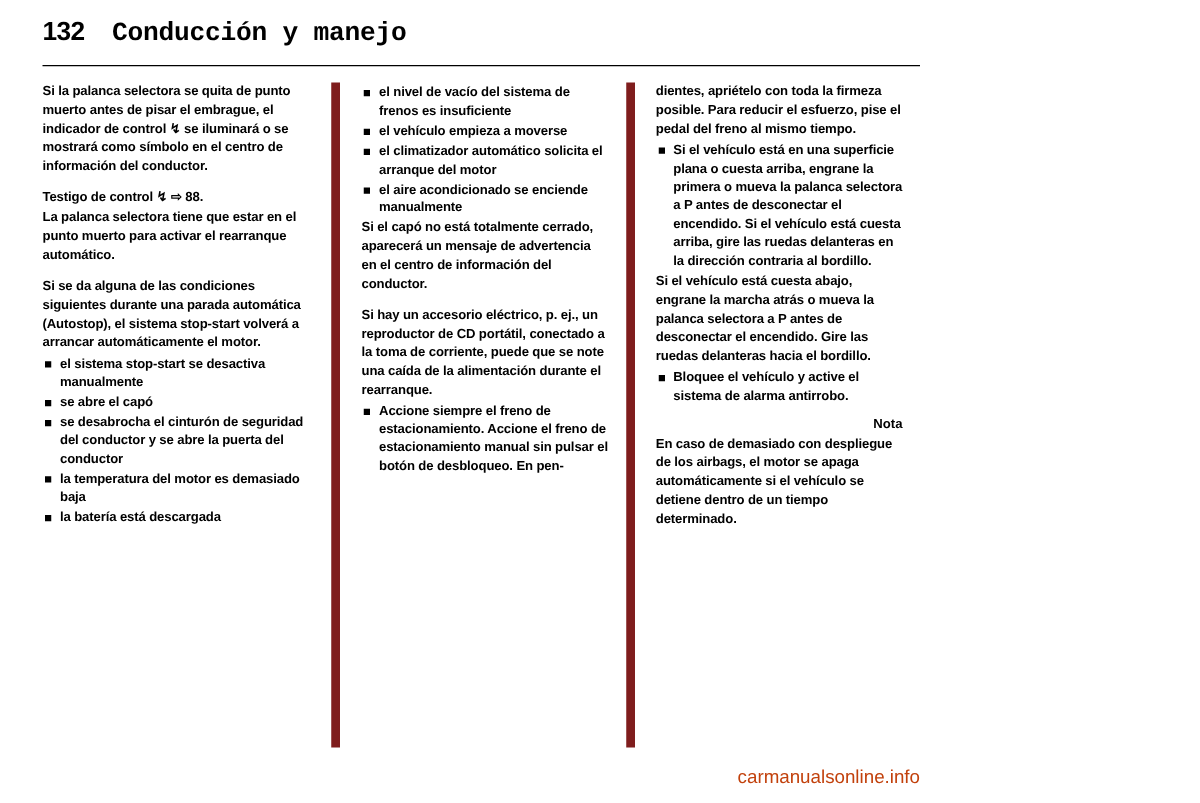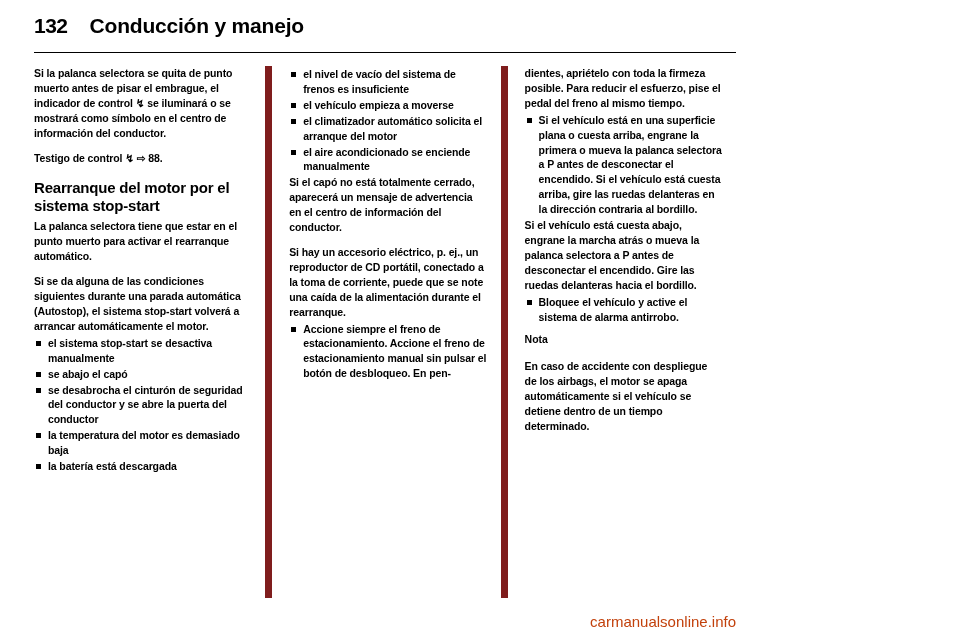--- a/index.html
+++ b/index.html
@@ -37,20 +37,21 @@
   }
   .page-number {
     font-size: 21px;
     font-weight: bold;
     letter-spacing: -0.5px;
   }
   .page-title {
     font-size: 21px;
     font-weight: bold;
     letter-spacing: -0.2px;
+    font-family: Liberation Mono, monospace;
   }
   .header-rule {
     position: absolute;
     left: 0;
     right: 0;
     top: 38px;
     border-top: 1px solid #000000;
   }
   
   .columns {
@@ -109,21 +110,22 @@
     position: absolute;
     left: 2px;
     top: 5px;
     width: 5px;
     height: 5px;
     background: #000000;
   }
   .note-head {
     font-weight: bold;
     margin-top: 8px;
-    margin-bottom: 12px;
+    margin-bottom: 1px;
+    text-align: right;
   }
   
   .footer {
     position: absolute;
     right: 34px;
     bottom: 12px;
     font-size: 15px;
     color: #c2410c;
     letter-spacing: 0px;
   }
@@ -140,27 +142,26 @@
     </div>
     <div class="header-rule"></div>
   </div>
 
   <div class="columns">
 
     <div class="col">
       <p>Si la palanca selectora se quita de punto muerto antes de pisar el embrague, el indicador de control ↯ se iluminará o se mostrará como símbolo en el centro de información del conductor.</p>
       <div class="blank"></div>
       <p>Testigo de control ↯ ⇨ 88.</p>
-      <div class="sec-head first">Rearranque del motor por el sistema stop-start</div>
       <p>La palanca selectora tiene que estar en el punto muerto para activar el rearranque automático.</p>
       <div class="blank"></div>
       <p>Si se da alguna de las condiciones siguientes durante una parada automática (Autostop), el sistema stop-start volverá a arrancar automáticamente el motor.</p>
       <ul>
         <li>el sistema stop-start se desactiva manualmente</li>
-        <li>se abajo el capó</li>
+        <li>se abre el capó</li>
         <li>se desabrocha el cinturón de seguridad del conductor y se abre la puerta del conductor</li>
         <li>la temperatura del motor es demasiado baja</li>
         <li>la batería está descargada</li>
       </ul>
     </div>
 
     <div class="col">
       <ul>
         <li>el nivel de vacío del sistema de frenos es insuficiente</li>
         <li>el vehículo empieza a moverse</li>
@@ -178,20 +179,20 @@
     <div class="col">
       <p>dientes, apriételo con toda la firmeza posible. Para reducir el esfuerzo, pise el pedal del freno al mismo tiempo.</p>
       <ul>
         <li>Si el vehículo está en una superficie plana o cuesta arriba, engrane la primera o mueva la palanca selectora a P antes de desconectar el encendido. Si el vehículo está cuesta arriba, gire las ruedas delanteras en la dirección contraria al bordillo.</li>
       </ul>
       <p>Si el vehículo está cuesta abajo, engrane la marcha atrás o mueva la palanca selectora a P antes de desconectar el encendido. Gire las ruedas delanteras hacia el bordillo.</p>
       <ul>
         <li>Bloquee el vehículo y active el sistema de alarma antirrobo.</li>
       </ul>
       <div class="note-head">Nota</div>
-      <p>En caso de accidente con despliegue de los airbags, el motor se apaga automáticamente si el vehículo se detiene dentro de un tiempo determinado.</p>
+      <p>En caso de demasiado con despliegue de los airbags, el motor se apaga automáticamente si el vehículo se detiene dentro de un tiempo determinado.</p>
     </div>
 
   </div>
 
   <div class="footer">carmanualsonline.info</div>
 
 </div>
 
 </body></html>

